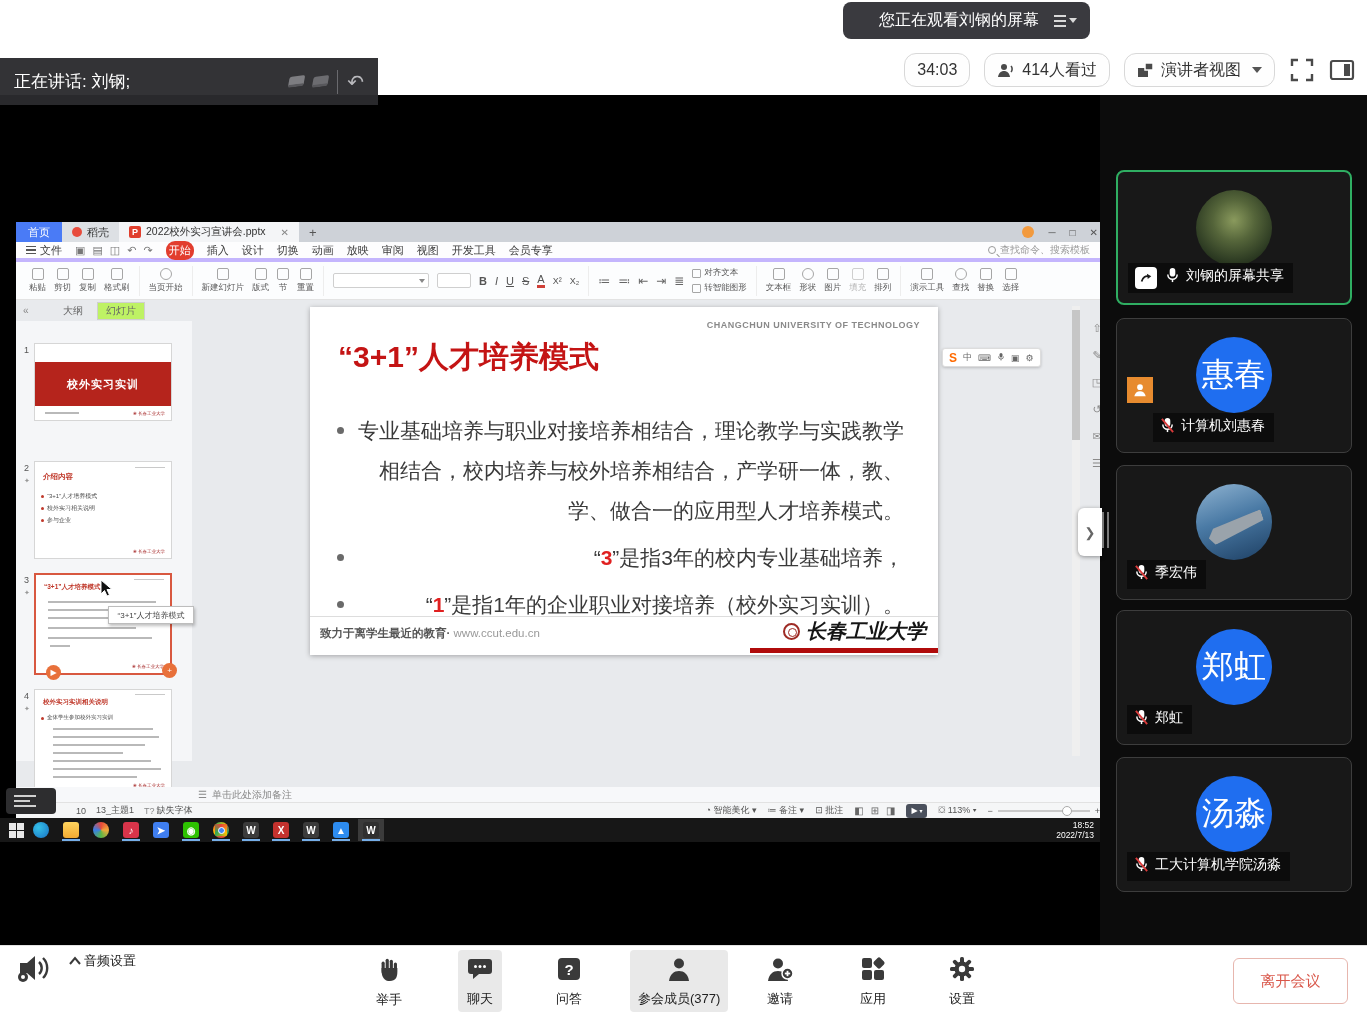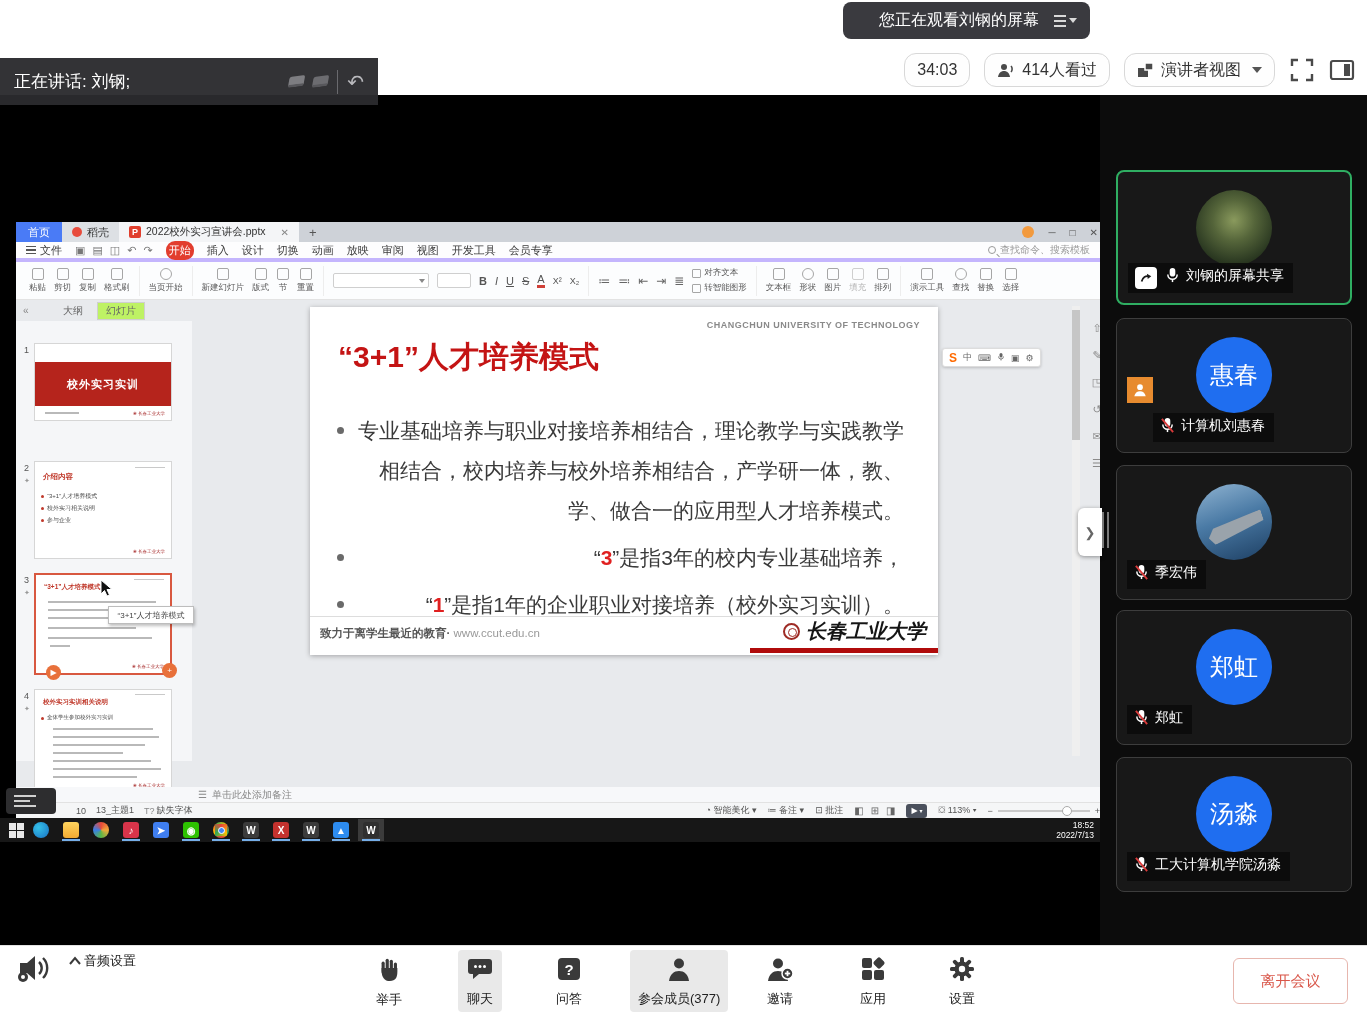--- a/index.html
+++ b/index.html
@@ -144,21 +144,21 @@
   
   .collapse-btn { position:absolute; left:1078px; top:508px; width:24px; height:48px; background:#fff; border-radius:6px 0 0 6px; box-shadow:0 1px 4px rgba(0,0,0,.4); display:flex; align-items:center; justify-content:center; color:#666; font-size:13px; z-index:8; }
   .grip { position:absolute; left:1102px; top:512px; display:flex; gap:3px; z-index:8; }
   .grip i { width:2px; height:36px; background:#7a7a7a; }
 
   
   .sidebar { position:absolute; left:1100px; top:95px; width:267px; height:850px; background:#0c0c0c; }
   .tile { position:absolute; left:16px; width:236px; height:135px; background:#181818; border:1px solid #3d3d3d; border-radius:8px; }
   .tile.sharing { border:2px solid #2fae62; }
   .pavatar { position:absolute; left:50%; top:18px; transform:translateX(-50%); width:76px; height:76px; border-radius:50%;
-    display:flex; align-items:center; justify-content:center; color:#fff; font-size:24px; }
+    display:flex; align-items:center; justify-content:center; color:#fff; font-size:32px; }
   .pavatar.blue { background:#1f6ef0; }
   .pavatar.tree { background:radial-gradient(circle at 50% 40%, #8a9a5d 0%, #55653a 35%, #2c3a22 70%, #101708 100%); }
   .pavatar.ship { background:linear-gradient(160deg,#8fb3d1 0%,#4a7aa5 45%,#1d3f63 100%); overflow:hidden; }
   .ship-deck { width:58px; height:20px; background:#9aa3ab; transform:rotate(-18deg) translateY(6px); clip-path:polygon(0 60%, 12% 20%, 100% 0, 100% 55%, 8% 100%); }
   .badge-row { position:absolute; left:10px; bottom:10px; display:flex; align-items:stretch; }
   .badge-dark { background:rgba(10,10,10,.85); display:flex; align-items:flex-start; gap:6px; padding:4px 9px 4px 7px;margin-top:36px; }
   .pname { color:#fff; font-size:14px; white-space:nowrap; }
   .sharebox { width:22px; height:22px; background:#fff; border-radius:4px; display:flex; align-items:center; justify-content:center; margin-right:2px; }
   .orangebox { width:26px; height:26px; background:#e78b2f; display:flex; align-items:center; justify-content:center; }
 

